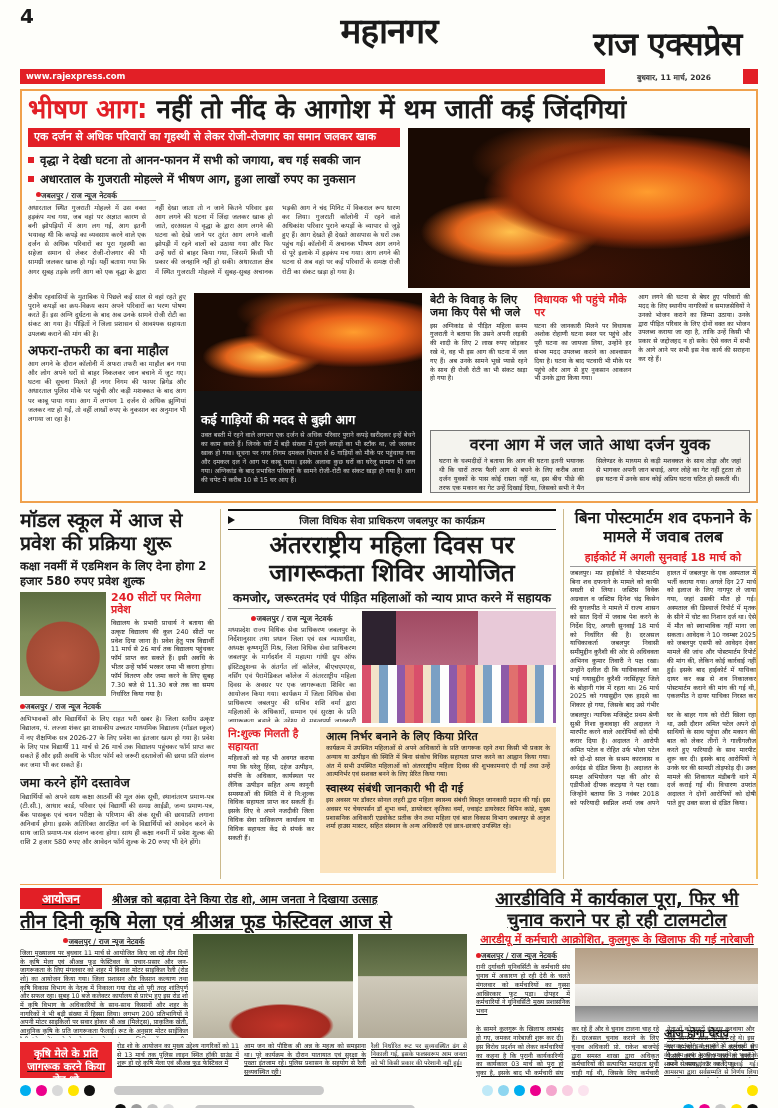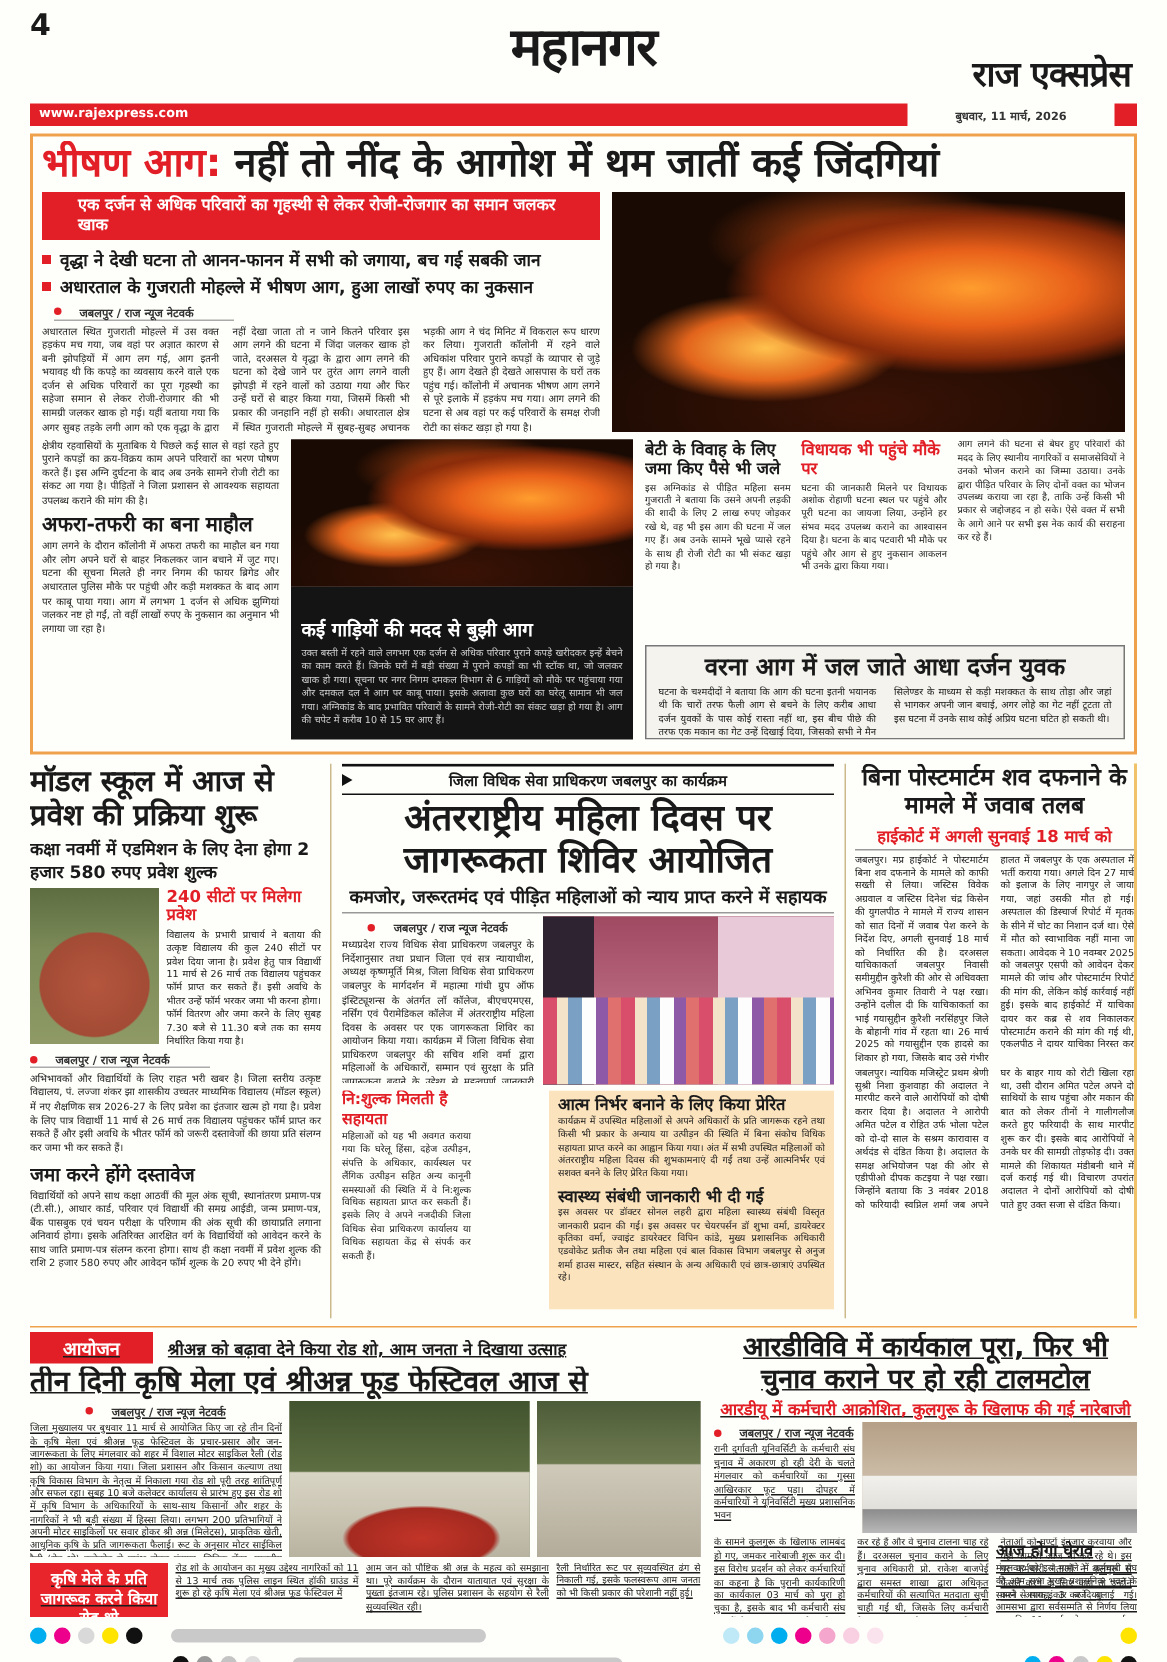--- a/index.html
+++ b/index.html
@@ -4,37 +4,37 @@
 <style>
   html,body{margin:0;padding:0;background:#e8e8e4;}
   .page{width:778px;height:1108px;background:#fefefa;margin:0 auto;position:relative;
         font-family:"DejaVu Sans","Liberation Sans",sans-serif;color:#1a1a1a;
         box-sizing:border-box;padding:6px 20px 0;overflow:hidden;}
   
   .mast{position:relative;height:54px;}
   .mast-city{color:#e21f26;font-size:11px;font-weight:bold;line-height:1.1;}
   .mast-page{font-size:20px;font-weight:bold;line-height:1.0;}
   .mast-center{position:absolute;left:0;right:0;top:0;text-align:center;font-size:35px;font-weight:bold;letter-spacing:-1px;}
-  .mast-right{position:absolute;right:4px;bottom:-4px;font-size:23px;font-weight:bold;letter-spacing:-0.5px;margin-top:24px;}
+  .mast-right{position:absolute;right:16px;bottom:-4px;font-size:32px;font-weight:bold;letter-spacing:-0.5px;margin-top:24px;}
   .redbar{margin-top:9px;height:15px;display:flex;align-items:stretch;}
   .redbar-left{flex:1;background:#e21f26;color:#fff;font-size:8.5px;font-weight:bold;padding:2px 6px;line-height:11px;}
   .redbar-date{width:138px;text-align:center;font-size:7.5px;font-weight:bold;color:#333;padding-top:3px;}
   .redbar-end{width:15px;background:#e21f26;}
   
   .tiny{font-size:6.6px;line-height:1.38;text-align:justify;color:#222;}
-  .byline{display:flex;align-items:center;gap:12px;font-size:7.5px;font-weight:bold;color:#333;margin:2px 0 3px;}
+  .byline{display:flex;align-items:center;gap:0;font-size:7.5px;font-weight:bold;color:#333;margin:2px 0 3px;}
   .dot{width:5px;height:5px;border-radius:50%;background:#e21f26;flex:none;}
   .rule{border-bottom:1px solid #aaa;}
   
   .lead-block{border:2px solid #f0a14c;margin-top:5px;height:414px;box-sizing:border-box;padding:3px 6px;overflow:hidden;}
   .lead-head{font-size:26px;font-weight:bold;line-height:1.2;white-space:nowrap;overflow:hidden;}
   .lead-head .red{color:#e21f26;}
   .lead-rowA{display:flex;gap:8px;margin-top:3px;height:160px;}
   .lead-left{width:372px;flex:none;}
-  .strap{background:#e21f26;color:#fff;font-weight:bold;font-size:10.8px;padding:3px 24px;line-height:1.2;}
+  .strap{background:#e21f26;color:#fff;font-weight:bold;font-size:10.8px;padding:3px 6px;line-height:1.2;}
   .bullet-row{display:flex;gap:6px;font-size:11.5px;font-weight:bold;line-height:1.6;}
   .sq{width:6px;height:6px;background:#e21f26;margin-top:6px;flex:none;}
   .lead-body{column-count:3;column-gap:9px;height:88px;overflow:hidden;}
   .photo{position:relative;overflow:hidden;}
   .fire{background:#180a04;background-image:
       radial-gradient(ellipse 60% 45% at 70% 40%,#ff9d2e 0%,#e8601a 35%,#8a2c0a 65%,transparent 80%),
       radial-gradient(ellipse 35% 30% at 30% 65%,#ffc14d 0%,#e2641c 45%,transparent 75%),
       radial-gradient(ellipse 45% 35% at 50% 20%,#c44a12 0%,transparent 70%),
       radial-gradient(ellipse 80% 60% at 50% 90%,#3a1205 0%,#190a03 80%);}
   .lead-photo-main{flex:1;}
@@ -82,21 +82,21 @@
   .wphoto{flex:1;height:112px;background:#8a3d52;background-image:
       linear-gradient(90deg,#2e2330 0 34px,transparent 34px),
       linear-gradient(90deg,transparent 0 60%,#e8c9d8 60% 100%),
       linear-gradient(#a04a62 0%,#b86880 55%,#caa 56%,transparent 56%);}
   .wphoto::after{content:"";position:absolute;left:0;right:0;bottom:0;height:52%;
       background:repeating-linear-gradient(90deg,#d94f6b 0 9px,#f2e3c9 9px 17px,#7aa0c4 17px 26px,#fdfdfd 26px 35px,#8e5aa8 35px 43px,#e0706e 43px 52px);}
   .women-bottom{display:flex;gap:6px;margin-top:4px;height:146px;overflow:hidden;}
   .freecol{width:86px;flex:none;}
   .freecol h4{margin:0 0 2px;color:#e21f26;font-size:10.5px;line-height:1.2;}
   .freecol p{margin:0;font-size:6.3px;line-height:1.4;text-align:justify;}
-  .wright{flex:1;background:#fbe3bd;padding:3px 6px;overflow:hidden;margin-left:46px;}
+  .wright{flex:1;background:#fbe3bd;padding:3px 6px;overflow:hidden;}
   .wright h4{margin:0 0 1px;font-size:11px;line-height:1.2;}
   .wright p{margin:0 0 3px;font-size:6.3px;line-height:1.38;text-align:justify;}
   .col-court{flex:1;padding-left:6px;overflow:hidden;}
   .col-court h2{margin:0;font-size:15.5px;line-height:1.25;text-align:center;}
   .col-court .sub{color:#e21f26;font-size:11px;font-weight:bold;text-align:center;border-bottom:1px solid #999;padding:1px 0 2px;margin-bottom:2px;}
   .twocol{column-count:2;column-gap:8px;font-size:6.4px;line-height:1.38;text-align:justify;}
   .court-body{height:142px;overflow:hidden;}
   .assault-h{font-size:12.5px;font-weight:bold;text-align:center;margin:4px 0 2px;line-height:1.2;}
   .assault-body{height:150px;overflow:hidden;}
   

